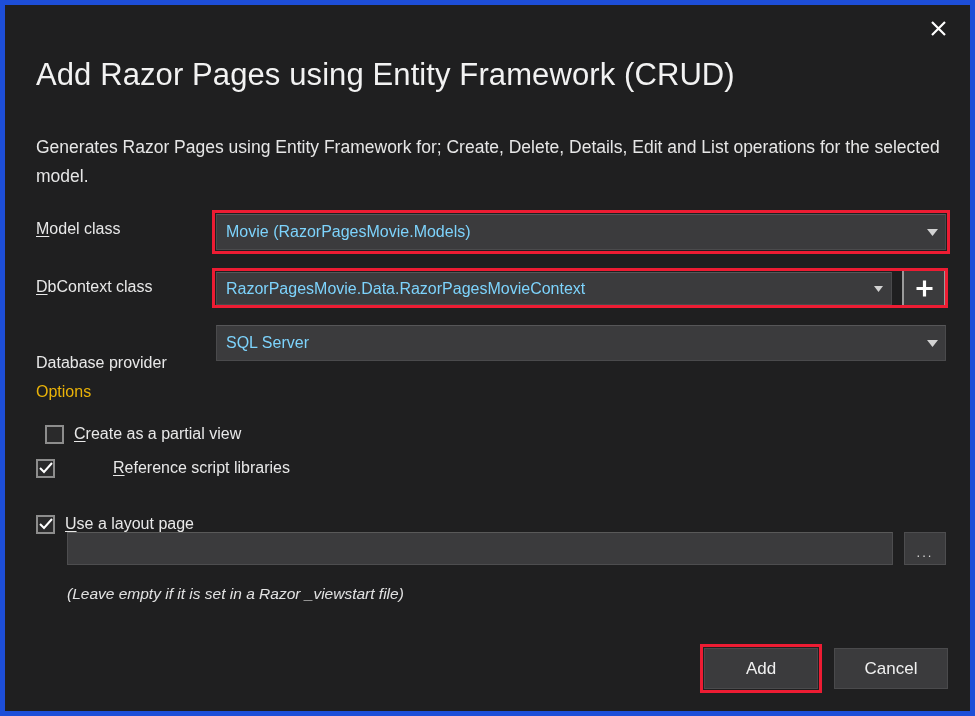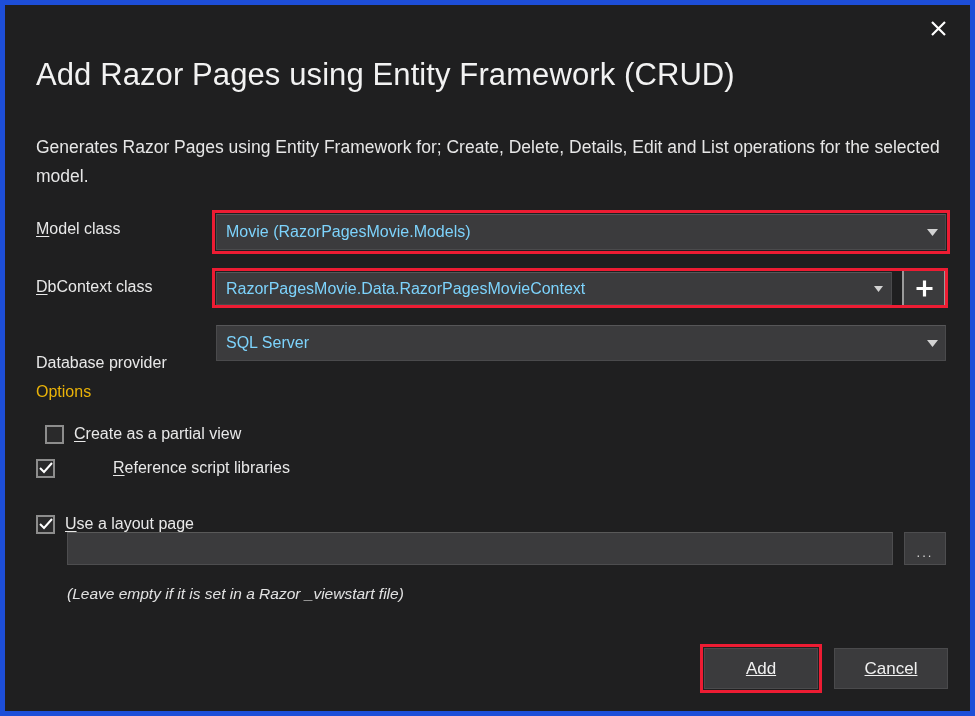--- a/index.html
+++ b/index.html
@@ -220,21 +220,20 @@
     background: #3b3b3d;
     border: 1px solid #4a4a4c;
     color: #f0f0f0;
     font-family: "Liberation Sans", sans-serif;
     font-size: 17px;
     cursor: pointer;
     display: flex;
     align-items: center;
     justify-content: center;
     padding: 8px;
-    text-decoration: underline;
   }
   .btn-add    { left: 699px; top: 643px; width: 114px; }
   .btn-cancel { left: 829px; top: 643px; width: 114px; }
 </style>
 </head>
 <body>
 
 <div class="dialog">
 
   <div class="titlebar">

